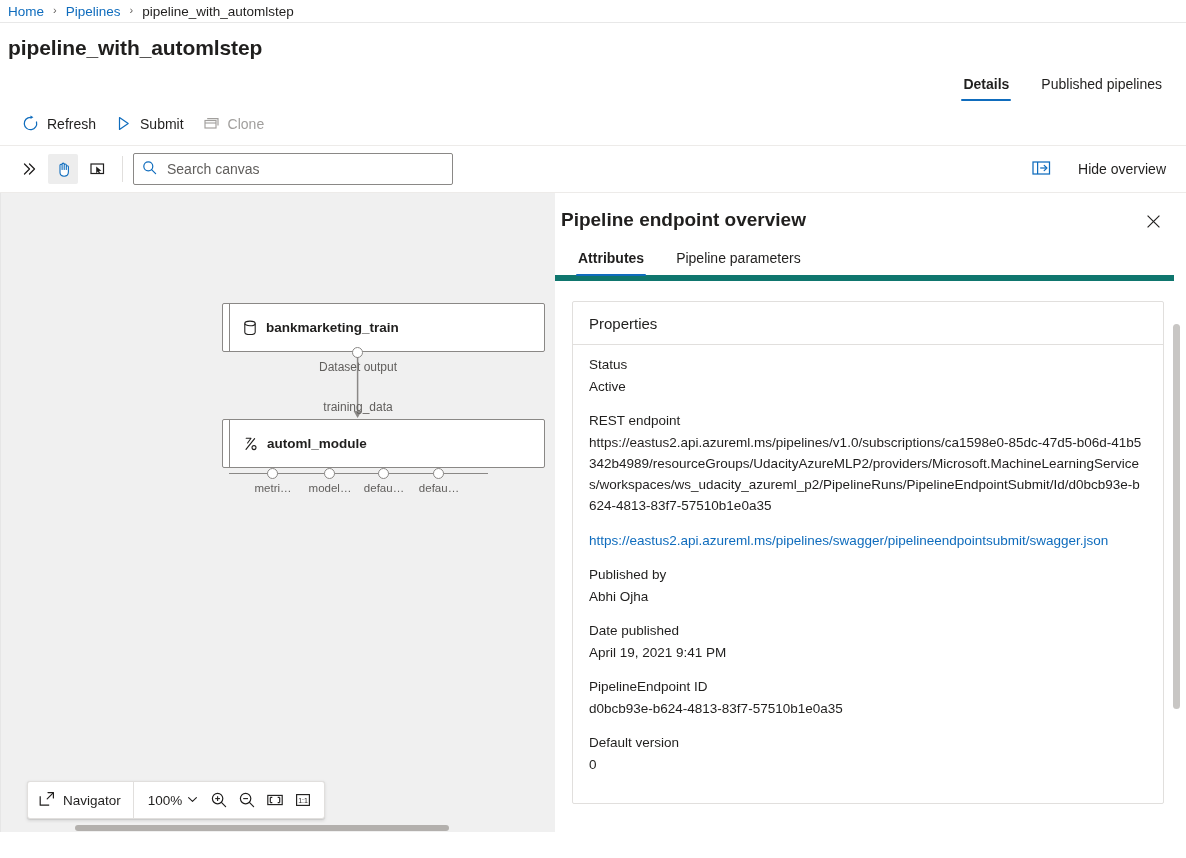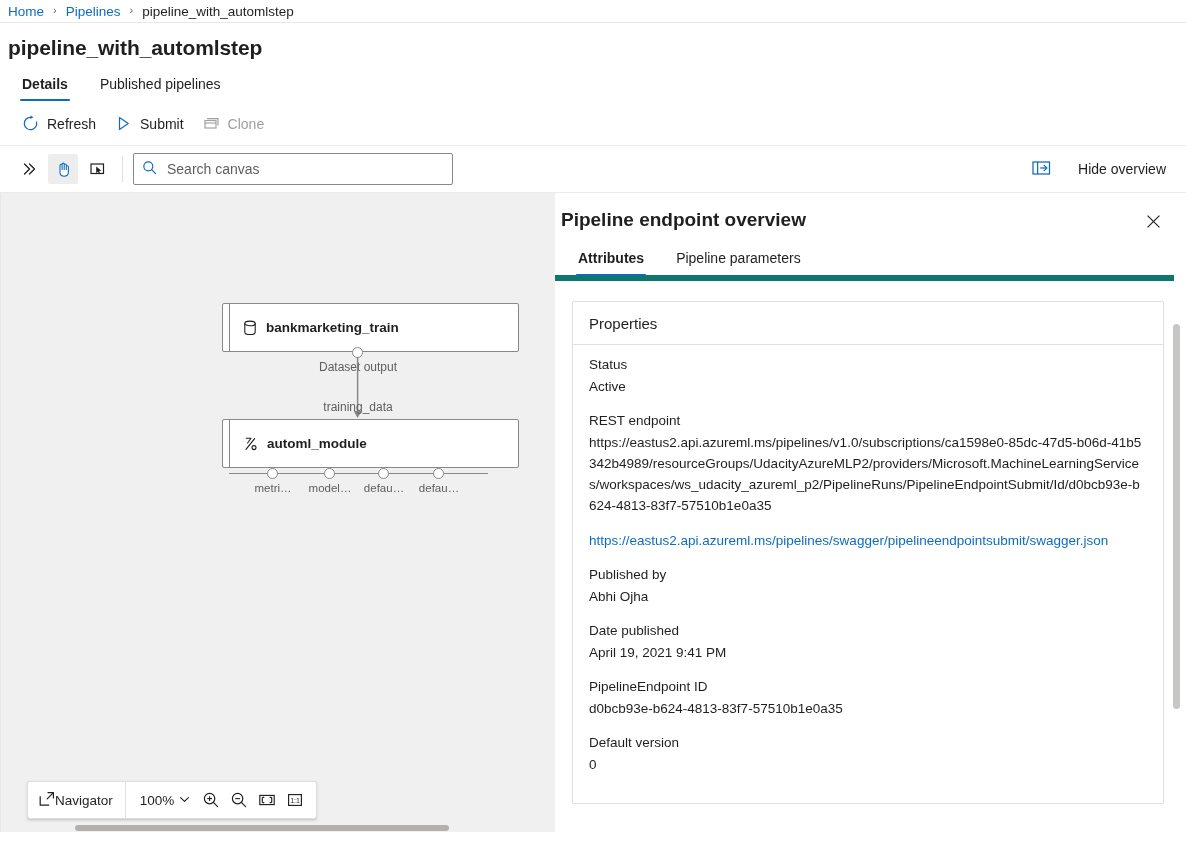--- a/index.html
+++ b/index.html
@@ -31,20 +31,21 @@
   #page-title {
     font-size: 21px; font-weight: bold;
     padding: 13px 0 0 8px; letter-spacing: -0.1px;
   }
 
   
   #tabs {
     display: flex; align-items: flex-end;
     padding: 12px 0 0 14px; height: 42px;
     border-bottom: 1px solid #ffffff;
+    justify-content: flex-end;
   }
   .tab {
     font-size: 14px; padding: 0 8px 9px 8px; margin-right: 16px;
     cursor: pointer; color: #201f1e; position: relative;
   }
   .tab.active { font-weight: bold; }
   .tab.active::after {
     content: ""; position: absolute; left: 6px; right: 6px; bottom: 0;
     height: 2.5px; background: #0f6cbd; border-radius: 2px;
   }
@@ -96,21 +97,21 @@
 
   
   #main { display: flex; height: 639px; position: relative; }
 
   
   #canvas {
     width: 555px; position: relative; background: #f0f0f0;
     border-left: 1px solid #e6e6e6; overflow: hidden;
   }
   .node {
-    position: absolute; width: 297px; height: 49px;
+    position: absolute; width: 323px; height: 49px;
     background: #ffffff; border: 1px solid #8a8886; border-radius: 2px;
     display: flex; align-items: center;
   }
   .node-rail {
     width: 1px; height: 100%; background: #8a8886; margin-left: 6px;
   }
   .node-icon { margin: 0 9px 0 13px; display: flex; align-items: center; }
   .node-label { font-size: 13.5px; font-weight: bold; color: #201f1e; }
   .port {
     position: absolute; width: 11px; height: 11px; border-radius: 50%;
@@ -129,21 +130,21 @@
   }
 
   
   #navigator {
     position: absolute; left: 26px; bottom: 13px;
     height: 38px; background: #ffffff; border: 1px solid #e1dfdd;
     border-radius: 3px; display: flex; align-items: center;
     box-shadow: 0 1.6px 3.6px rgba(0,0,0,0.10), 0 0.3px 0.9px rgba(0,0,0,0.08);
   }
   #nav-left {
-    display: flex; align-items: center; 
+    display: flex; align-items: center; gap: 8px;
     padding: 0 12px 0 11px; height: 100%; cursor: pointer;
     border-right: 1px solid #e1dfdd;
   }
   #nav-left span { font-size: 13.5px; }
   #nav-right { display: flex; align-items: center; padding: 0 7px; gap: 0; }
   #zoom-level {
     display: flex; align-items: center; gap: 5px; font-size: 13.5px;
     padding: 0 7px; cursor: pointer; color: #201f1e;
   }
   .navbtn {

